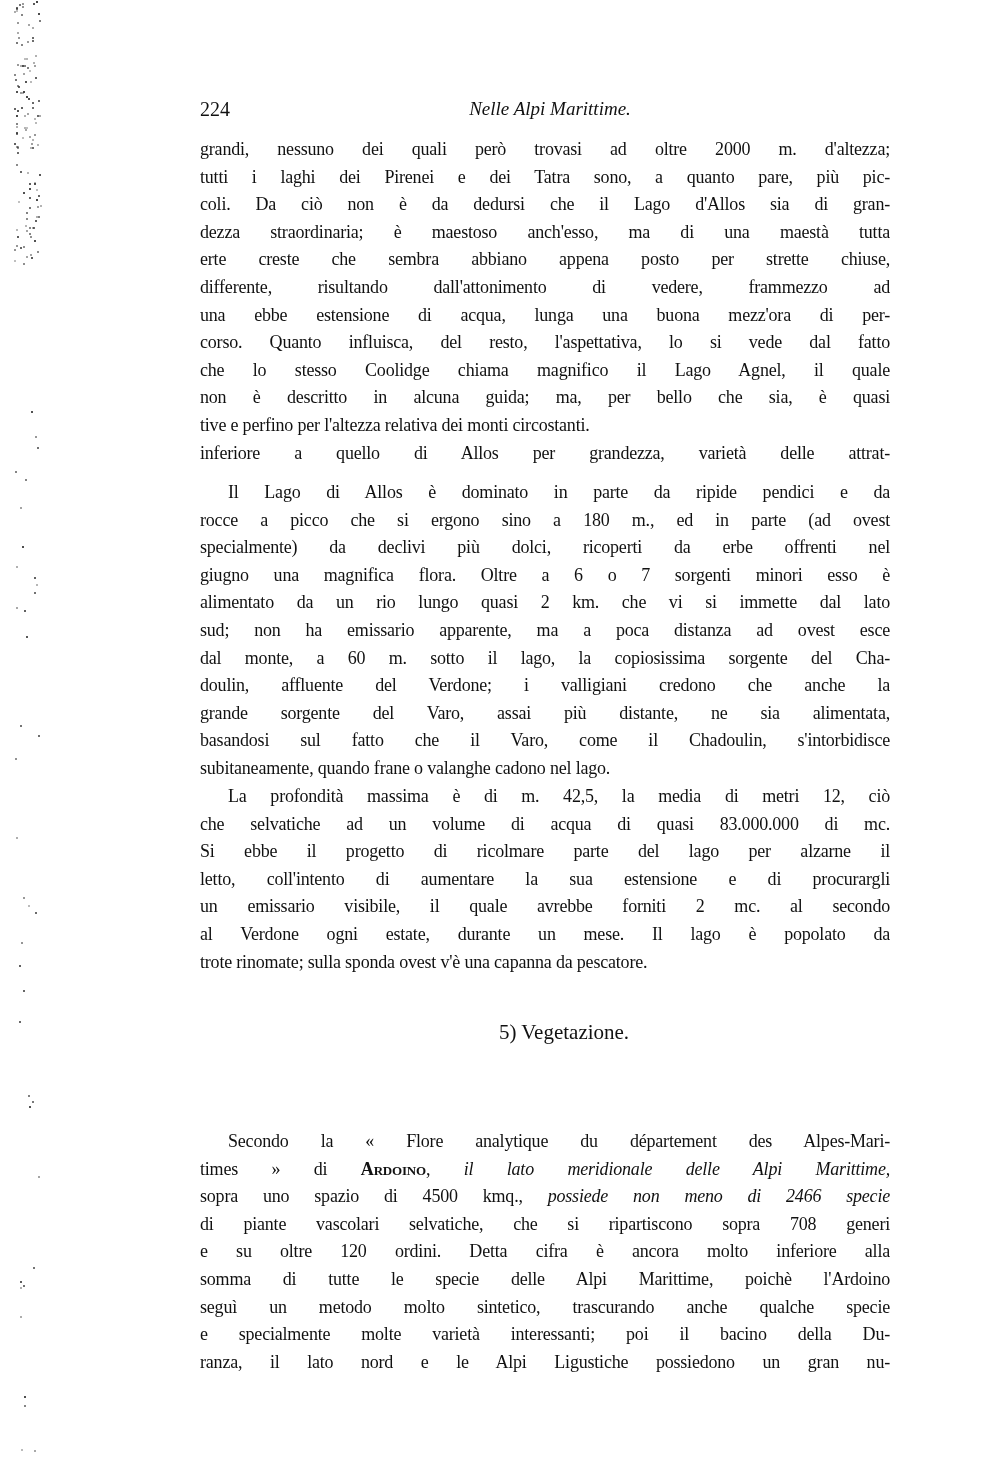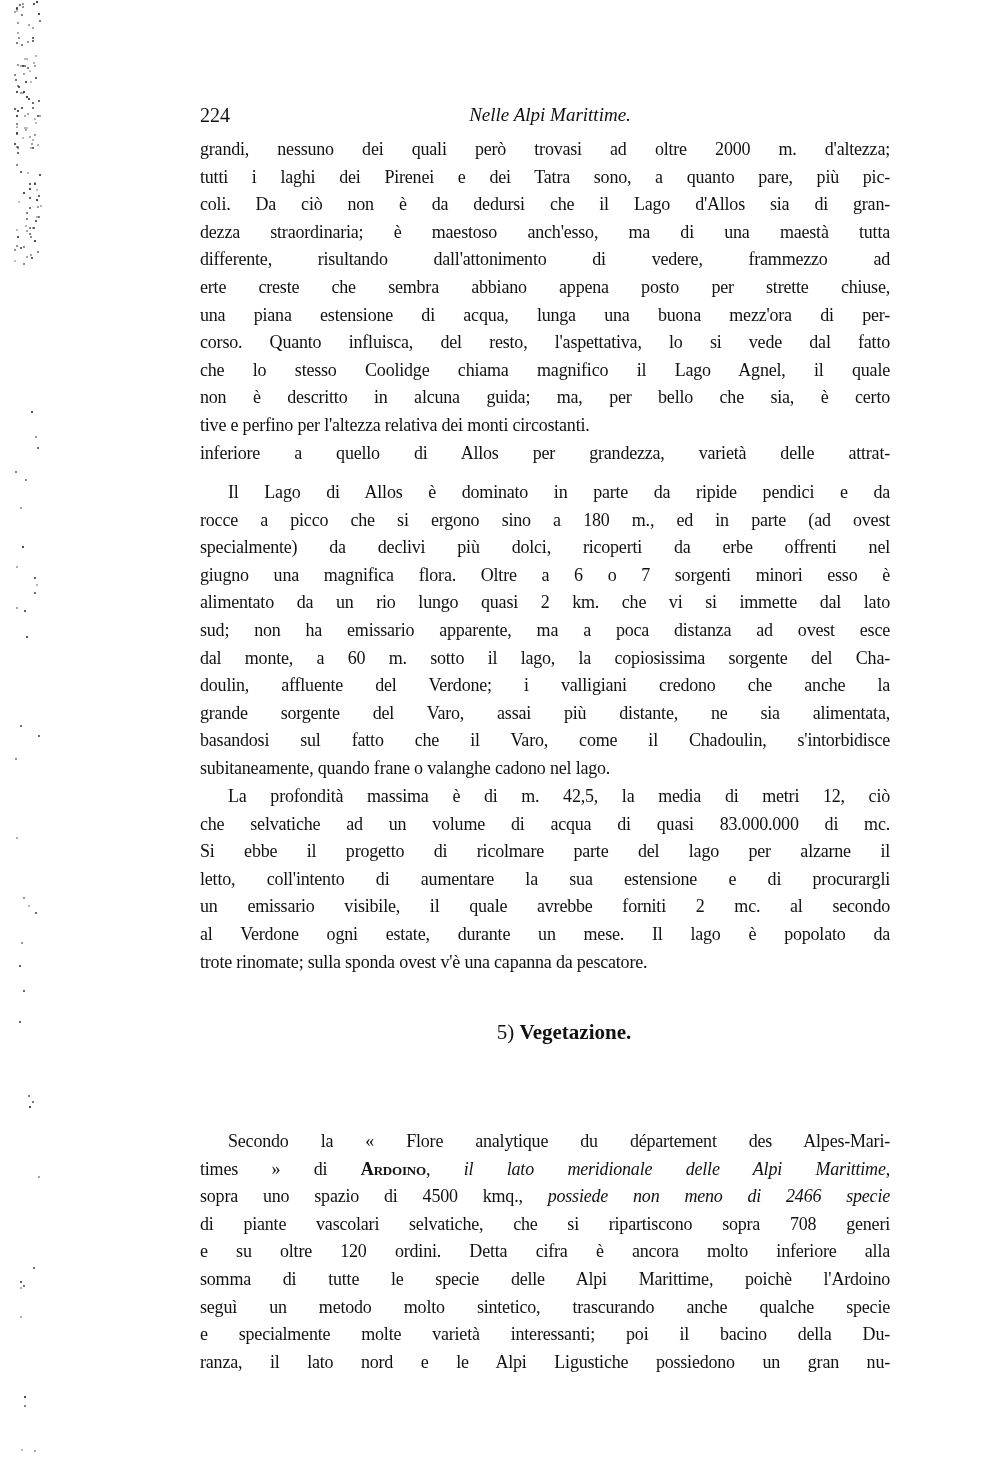--- a/index.html
+++ b/index.html
@@ -1,27 +1,27 @@
 <!DOCTYPE html>
 <html><head>
 <meta charset="utf-8">
 <style>
   html, body { margin: 0; padding: 0; background: #ffffff; }
   body { width: 1000px; height: 1473px; position: relative; overflow: hidden; font-family: "Liberation Serif", "DejaVu Serif", serif; color: #111; }
   .edge-noise { position: absolute; left: 0; top: 0; width: 45px; height: 1473px; }
   .edge-noise span { position: absolute; width: 2px; height: 2px; background: #333; }
-  .header { position: absolute; top: 104px; left: 200px; width: 690px; height: 28px; }
+  .header { position: absolute; top: 98px; left: 200px; width: 690px; height: 28px; }
   .page-number { position: absolute; left: 0; top: 0; font-size: 20px; }
   .running-title { position: absolute; left: 0; right: 0; top: 0; text-align: center; font-style: italic; font-size: 19px; padding-left: 10px; }
   .block { position: absolute; left: 200px; width: 690px; }
   .line { display: block; height: 27.6px; line-height: 27.6px; font-size: 18px; text-align: justify; text-align-last: justify; white-space: nowrap; letter-spacing: -0.2px; }
   .line.last { text-align-last: left; }
   .line.indent { padding-left: 28px; }
   .heading { position: absolute; top: 1020px; left: 200px; width: 690px; text-align: center; font-size: 21px; padding-left: 38px; box-sizing: border-box; }
-  .heading b { font-weight: bold; }
+  .heading b { font-weight: normal; }
   .sc { font-variant: small-caps; font-weight: bold; }
   i { font-style: italic; }
 </style>
 </head>
 <body>
 
 <div class="edge-noise" id="noise">
     <span style="left: 17.0023px; top: 145.805px; opacity: 0.446386;"></span>
     <span style="left: 16.0425px; top: 131.66px; opacity: 0.827323;"></span>
     <span style="left: 21.3954px; top: 106.814px; opacity: 0.768753;"></span>
@@ -187,26 +187,26 @@
 <div class="header">
   <span class="page-number">224</span>
   <span class="running-title">Nelle Alpi Marittime.</span>
 </div>
 
 <div class="block" style="top:136px;">
   <span class="line">grandi, nessuno dei quali però trovasi ad oltre 2000 m. d'altezza;</span>
   <span class="line">tutti i laghi dei Pirenei e dei Tatra sono, a quanto pare, più pic-</span>
   <span class="line">coli. Da ciò non è da dedursi che il Lago d'Allos sia di gran-</span>
   <span class="line">dezza straordinaria; è maestoso anch'esso, ma di una maestà tutta</span>
+  <span class="line">erte creste che sembra abbiano appena posto per strette chiuse,</span>
   <span class="line">differente, risultando dall'attonimento di vedere, frammezzo ad</span>
-  <span class="line">erte creste che sembra abbiano appena posto per strette chiuse,</span>
-  <span class="line">una piana estensione di acqua, lunga una buona mezz'ora di per-</span>
+  <span class="line">una ebbe estensione di acqua, lunga una buona mezz'ora di per-</span>
   <span class="line">corso. Quanto influisca, del resto, l'aspettativa, lo si vede dal fatto</span>
   <span class="line">che lo stesso Coolidge chiama magnifico il Lago Agnel, il quale</span>
-  <span class="line">non è descritto in alcuna guida; ma, per bello che sia, è certo</span>
+  <span class="line">non è descritto in alcuna guida; ma, per bello che sia, è quasi</span>
   <span class="line last">tive e perfino per l'altezza relativa dei monti circostanti.</span>
   <span class="line">inferiore a quello di Allos per grandezza, varietà delle attrat-</span>
 </div>
 
 <div class="block" style="top:479px;">
   <span class="line indent">Il Lago di Allos è dominato in parte da ripide pendici e da</span>
   <span class="line">rocce a picco che si ergono sino a 180 m., ed in parte (ad ovest</span>
   <span class="line">specialmente) da declivi più dolci, ricoperti da erbe offrenti nel</span>
   <span class="line">giugno una magnifica flora. Oltre a 6 o 7 sorgenti minori esso è</span>
   <span class="line">alimentato da un rio lungo quasi 2 km. che vi si immette dal lato</span>

